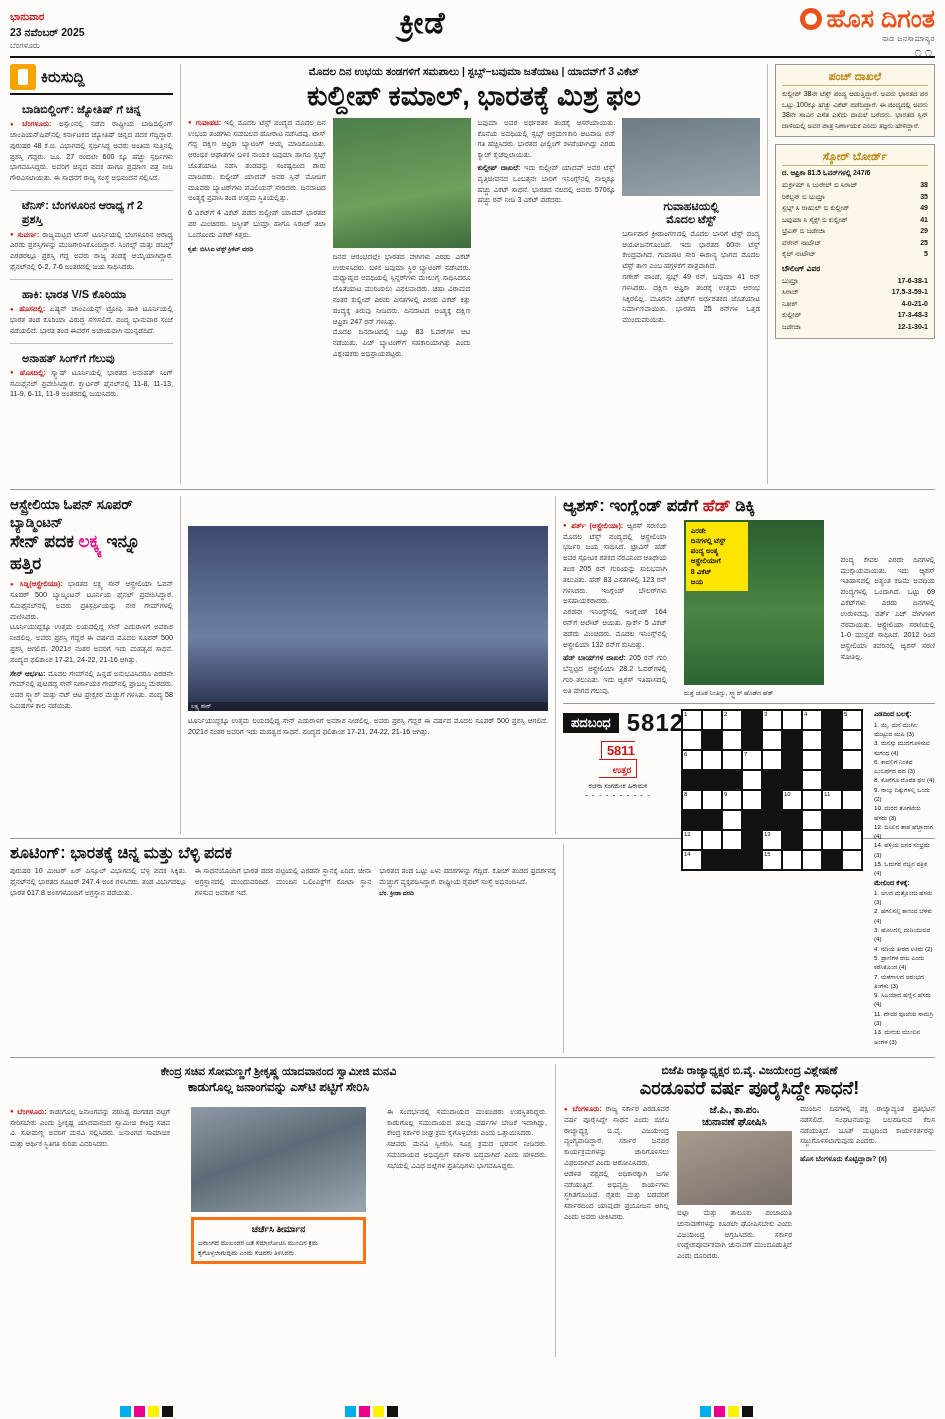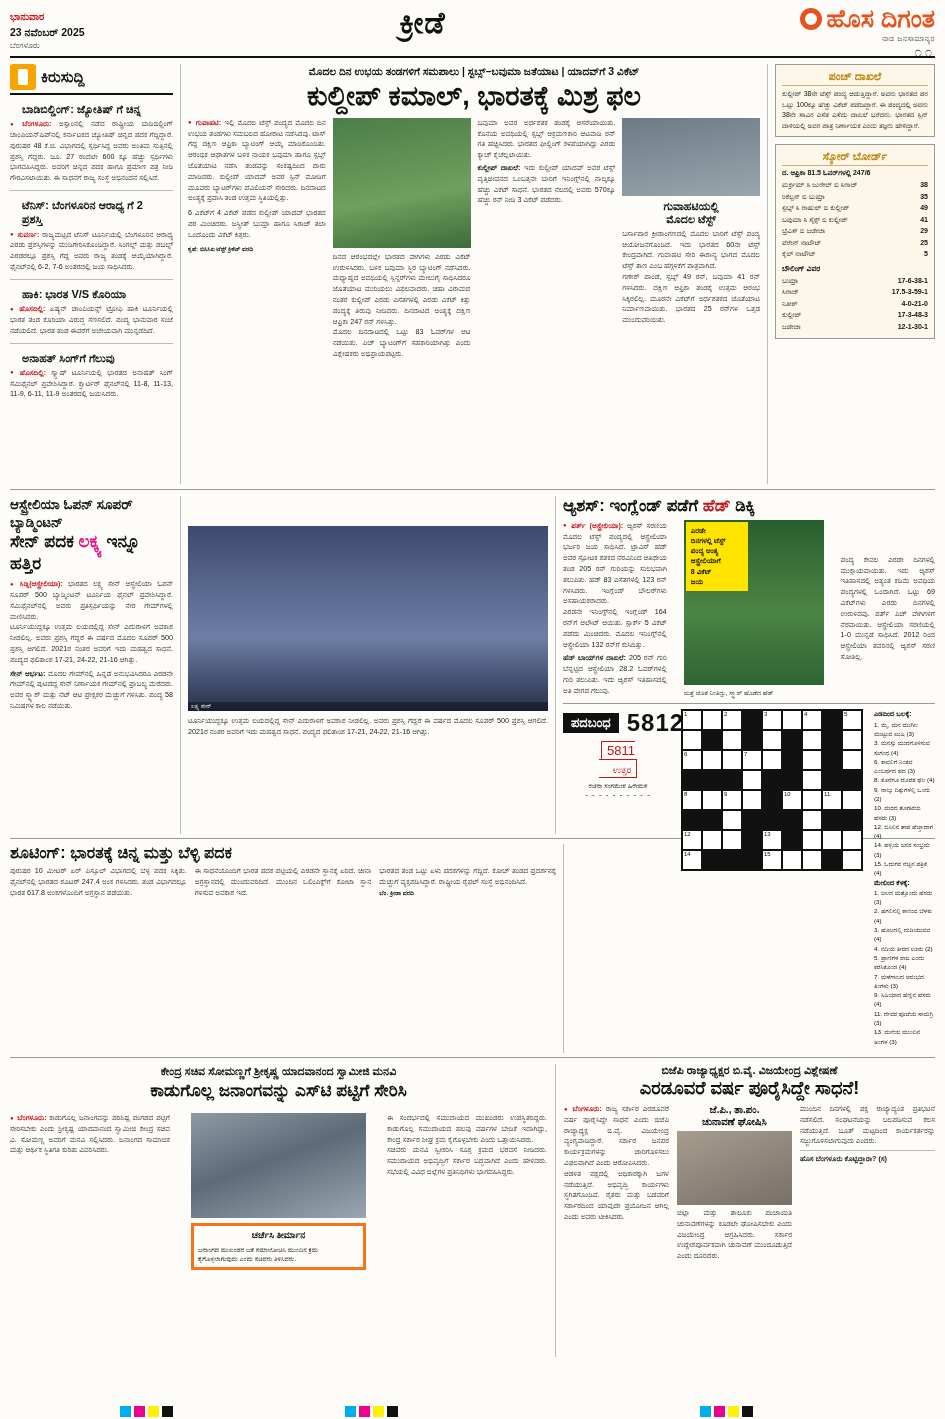--- a/index.html
+++ b/index.html
@@ -86,34 +86,34 @@
   .zoneC { display:flex; margin-top:4px; border-top:1px solid #999; padding-top:5px; height:215px; }
   .cL { flex:1; padding-right:7px; }
   .cR { width:372px; padding-left:7px; }
 
   .hl-shoot { font-size:16px; font-weight:bold; margin-bottom:4px; }
 
   
   .cw-head { display:flex; align-items:center; gap:8px; }
   .cw-title { background:#111; color:#fff; font-size:13px; font-weight:bold; padding:2px 8px; }
   .cw-no { font-size:24px; font-weight:bold; letter-spacing:1px; }
-  .cw-prev { border:1px solid #c4161c; color:#c4161c; font-size:13px; font-weight:normal; text-align:center; padding:1px 5px; line-height:1.15; }
+  .cw-prev { border:1px solid #c4161c; color:#c4161c; font-size:13px; font-weight:bold; text-align:center; padding:1px 5px; line-height:1.15; }
   .grid { display:grid; grid-template-columns:repeat(9, 20px); grid-auto-rows:20px; border:1px solid #111; width:182px; }
   .cell { border:.5px solid #111; position:relative; background:#fff; }
   .cell.blk { background:#111; }
   .cell span { position:absolute; top:0; left:1px; font-size:6px; }
   .clues { font-size:6.2px; line-height:1.5; }
   .clues b { font-size:6.8px; }
 
   
   .zoneD { display:flex; margin-top:4px; border-top:1px solid #999; padding-top:6px; height:300px; }
   .dL { width:545px; padding-right:8px; }
   .dR { flex:1; padding-left:8px; }
   .hl-d1 { font-size:11px; font-weight:bold; text-align:center; line-height:1.35; }
-  .hl-d1b { font-size:17px; font-weight:bold; text-align:center; line-height:1.25; margin-top:1px; }
+  .hl-d1b { font-size:12px; font-weight:bold; text-align:center; line-height:1.25; margin-top:1px; }
   .hl-d2 { font-size:11px; font-weight:bold; text-align:center; }
   .hl-d2b { font-size:18px; font-weight:bold; text-align:center; margin-top:1px; }
 
   .capbox { border:3px solid #f97316; padding:3px 4px; font-size:6.5px; line-height:1.5; }
   .capbox .ct { font-weight:bold; font-size:9px; text-align:center; display:block; margin-bottom:2px; }
 
   
   .cmyk { position:absolute; bottom:2px; display:flex; gap:3px; }
   .cmyk i { width:11px; height:11px; display:block; }
 

